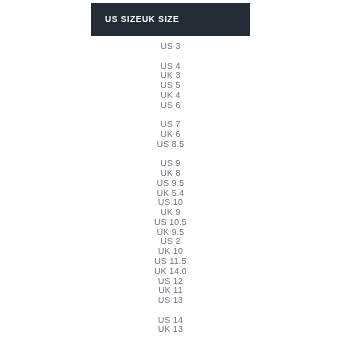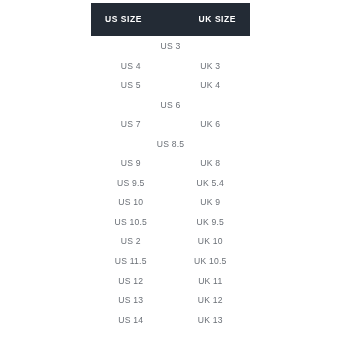--- a/index.html
+++ b/index.html
@@ -42,29 +42,29 @@
     text-transform: uppercase;
     line-height: 1;
     white-space: nowrap;
   }
   .th-us {
     flex: 0 0 auto;
     text-align: left;
   }
   .th-uk {
     flex: 1 1 auto;
-    text-align: right;
   }
   .table-body {
     padding-top: 6px;
   }
   .row {
     display: flex;
     height: 19.55px;
-    align-items: flex-start;
+    align-items: center;
+    flex-direction: column;
   }
   .cell {
     flex: 1 1 50%;
     text-align: center;
     color: #6b7077;
     font-size: 8.6px;
     font-weight: normal;
     letter-spacing: 0.2px;
     line-height: 1;
     white-space: nowrap;
@@ -119,29 +119,28 @@
         <div class="row">
           <div class="cell">US 10.5</div>
           <div class="cell">UK 9.5</div>
         </div>
         <div class="row">
           <div class="cell">US 2</div>
           <div class="cell">UK 10</div>
         </div>
         <div class="row">
           <div class="cell">US 11.5</div>
-          <div class="cell">UK 10.5</div>
+          <div class="cell">UK 14.0</div>
         </div>
         <div class="row">
           <div class="cell">US 12</div>
           <div class="cell">UK 11</div>
         </div>
         <div class="row">
           <div class="cell">US 13</div>
-          <div class="cell">UK 12</div>
         </div>
         <div class="row">
           <div class="cell">US 14</div>
           <div class="cell">UK 13</div>
         </div>
       </div>
 
   </div>
 
 </div>

